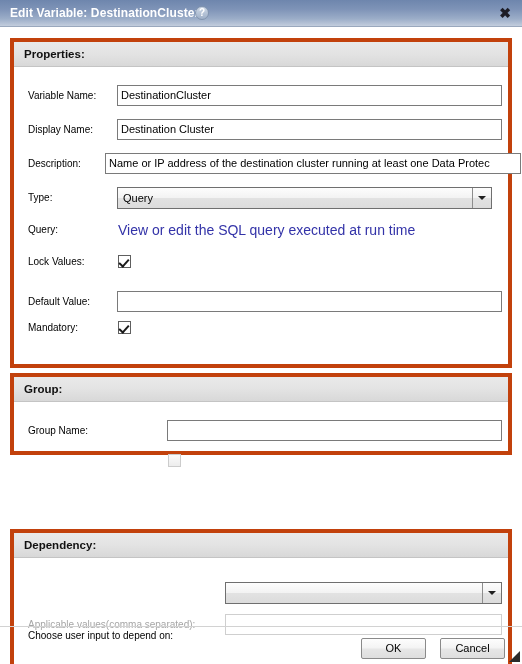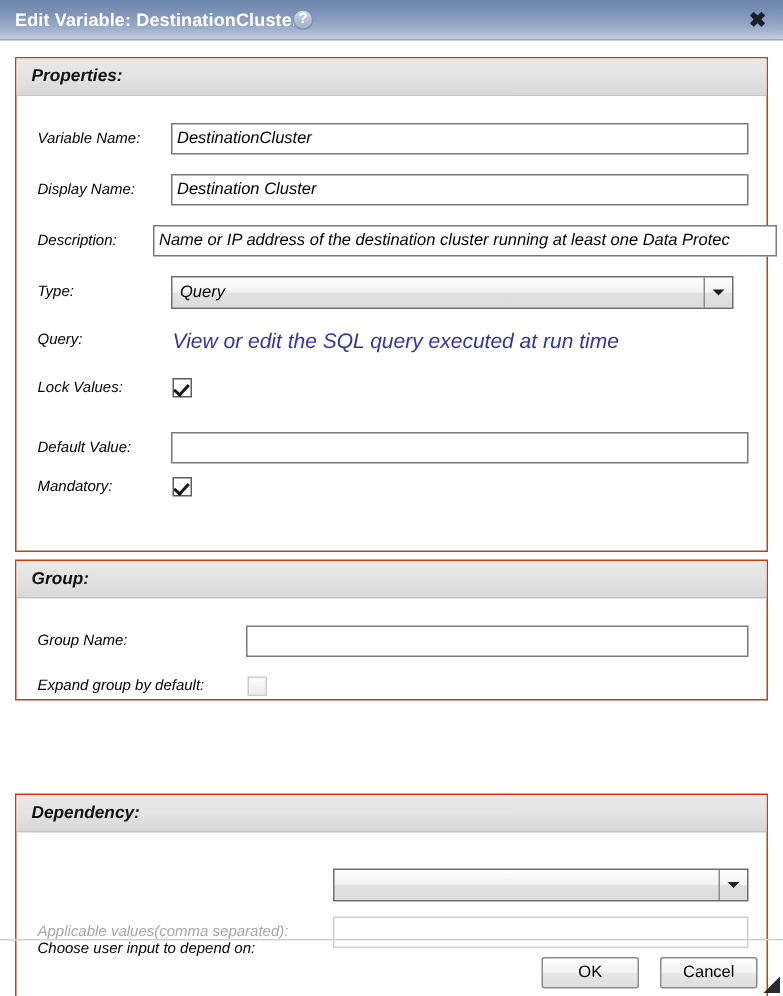--- a/index.html
+++ b/index.html
@@ -65,41 +65,40 @@
     font-weight: bold;
     color: #1d1d26;
     cursor: pointer;
   }
 
   
   .panel {
     position: absolute;
     left: 10px;
     width: 502px;
-    border: 1px solid #c2410c;
+    border: 4px solid #c2410c;
     background: #ffffff;
     box-sizing: border-box;
-    font-style: italic;
   }
   .panel-header {
     height: 25px;
     background: linear-gradient(to bottom, #e9e9e9 0%, #e3e3e3 50%, #d8d8d8 100%);
     border-bottom: 1px solid #c4c4c4;
     box-sizing: border-box;
     font-weight: bold;
     font-size: 11.5px;
     color: #111111;
     padding: 6px 0 0 10px;
   }
   .panel-body {
     position: relative;
   }
 
   #panel-properties { top: 38px; height: 330px; }
-  #panel-group      { top: 373px; height: 94px; }
+  #panel-group      { top: 373px; height: 82px; }
   #panel-dependency { top: 529px; height: 140px; }
 
   
   .row {
     position: absolute;
     left: 0;
     width: 100%;
     height: 22px;
   }
   .lbl {
@@ -302,21 +301,20 @@
 <div class="panel" id="panel-group">
   <div class="panel-header">Group:</div>
   <div class="panel-body">
 
     <div class="row" style="top:18px;">
       <span class="lbl" style="left:14px;">Group Name:</span>
       <div class="txt" style="left:153px; width:335px;"></div>
     </div>
 
     <div class="row" style="top:48px;">
-      <span class="lbl" style="left:14px;">Expand group by default:</span>
       <span class="cbx off" style="left:154px; top:4px;"></span>
     </div>
 
   </div>
 </div>
 
 <div class="panel" id="panel-dependency">
   <div class="panel-header">Dependency:</div>
   <div class="panel-body">
 

